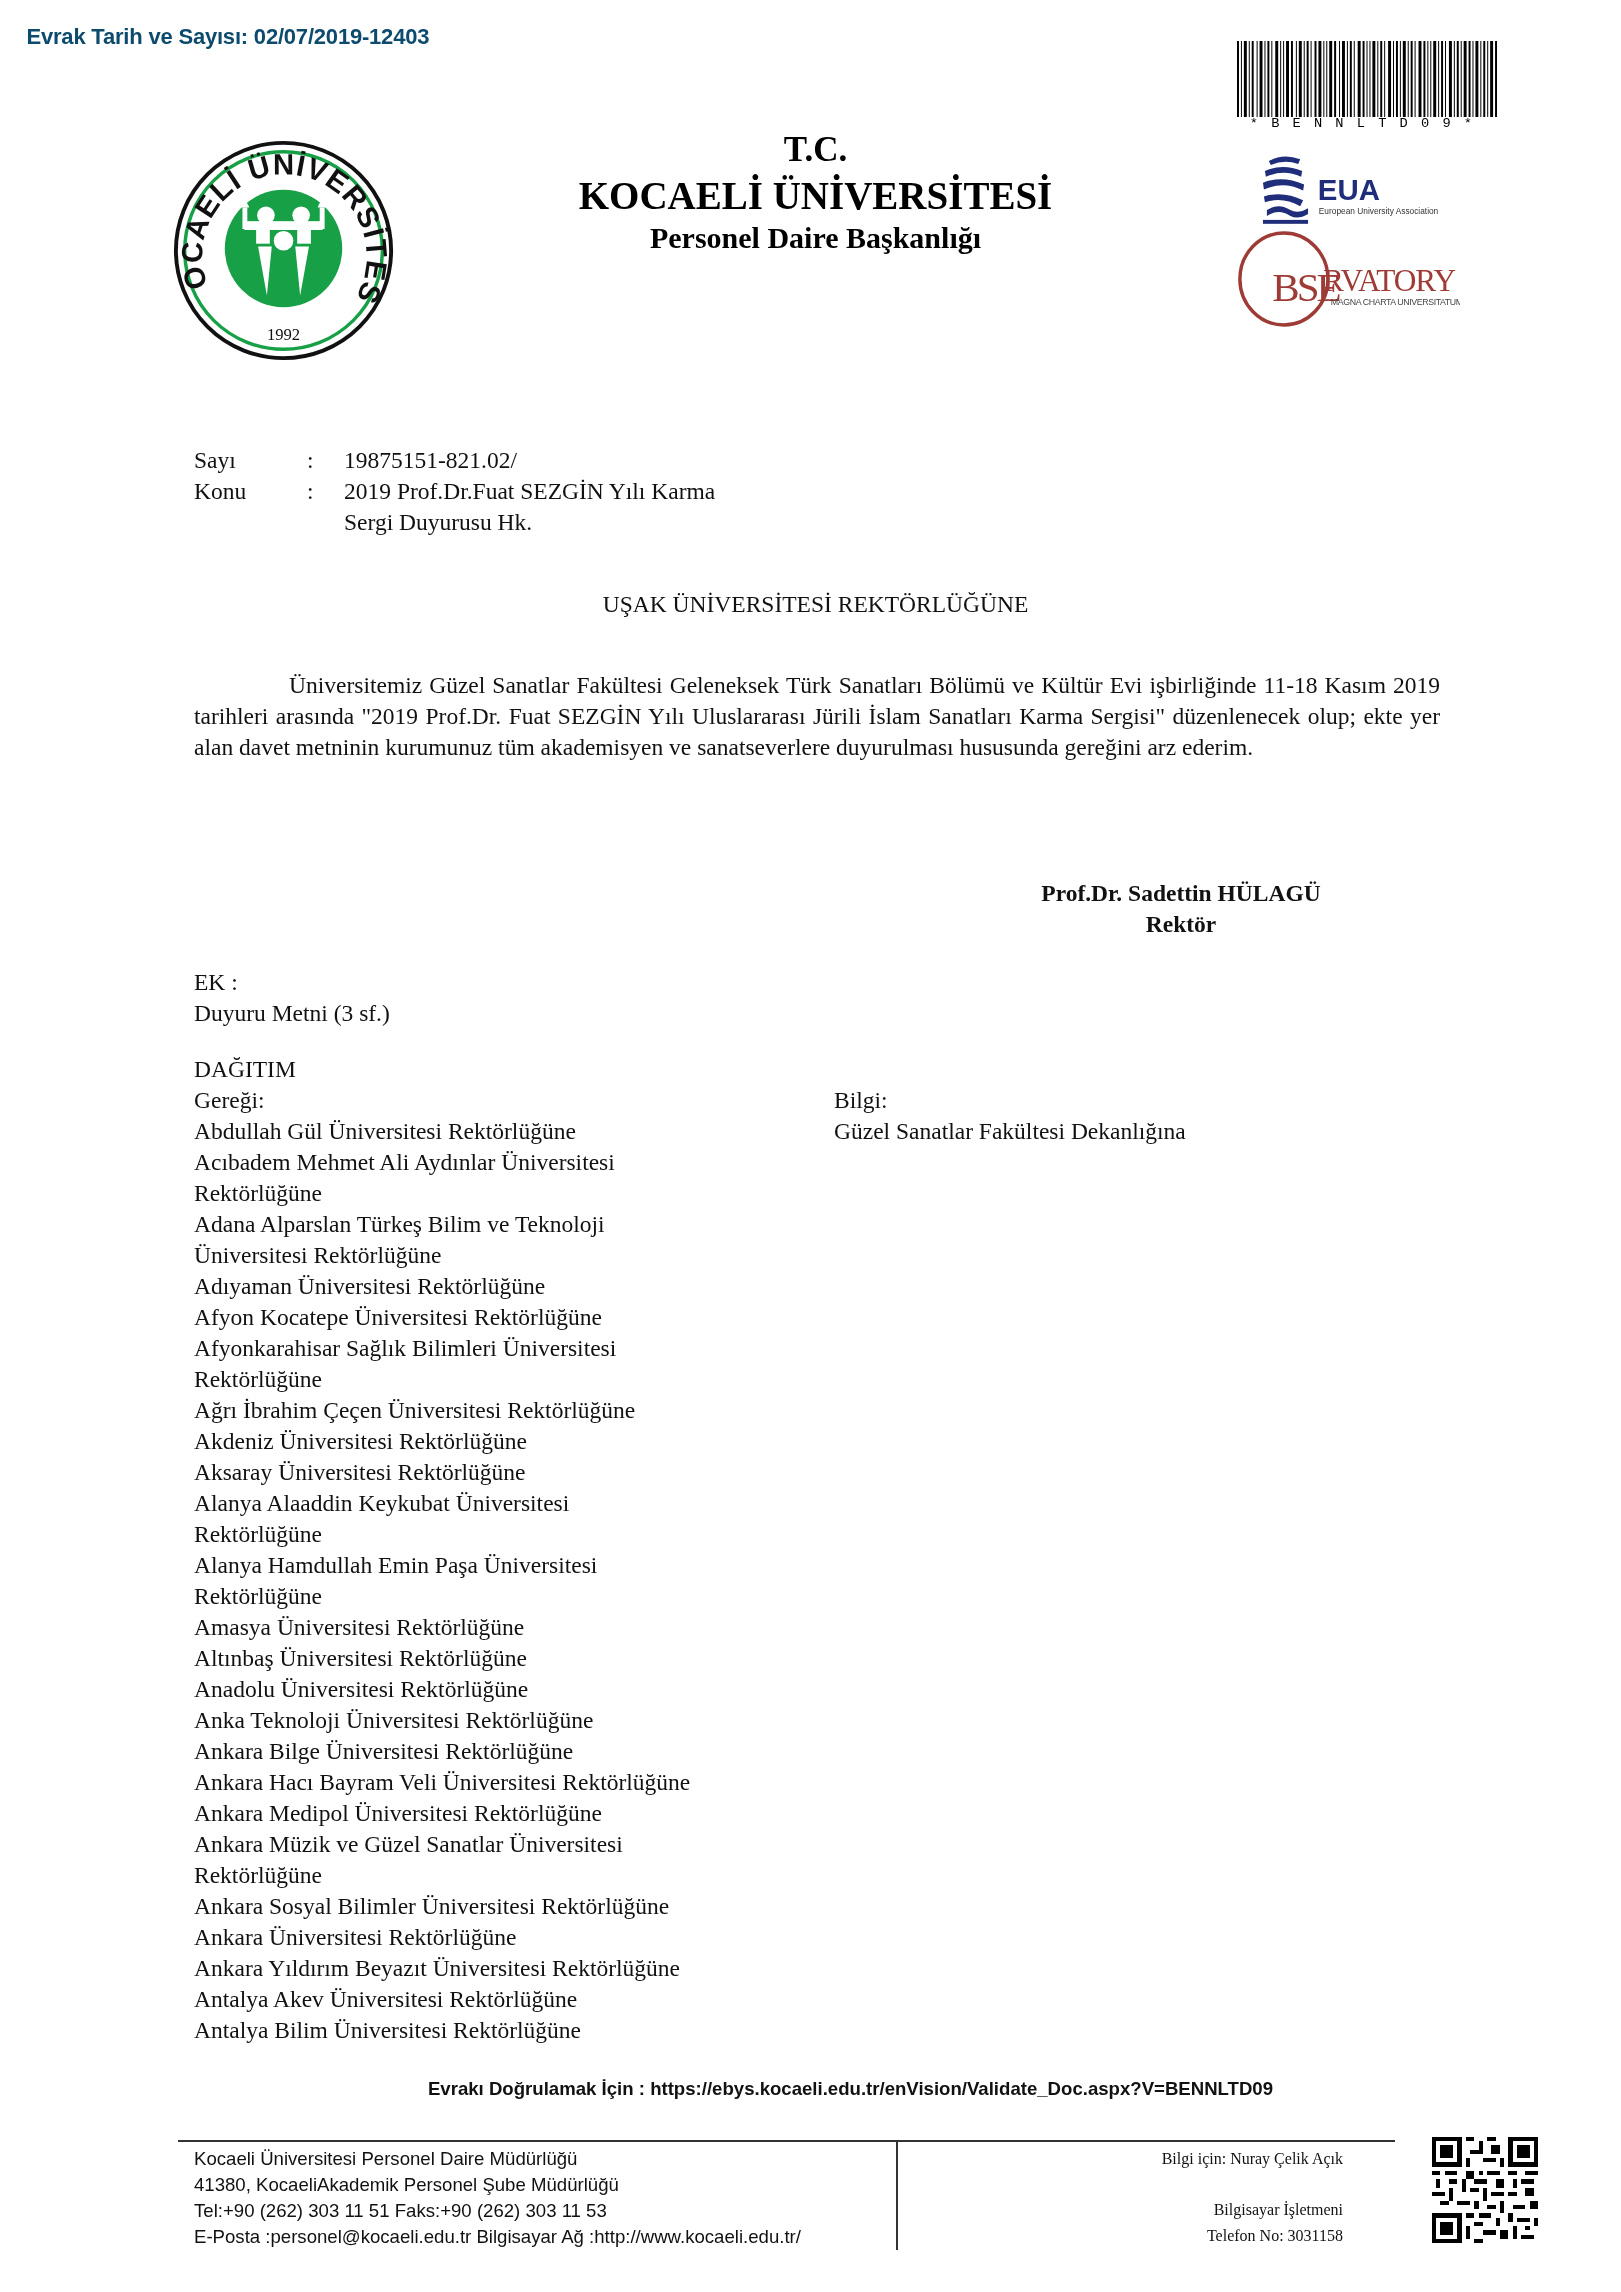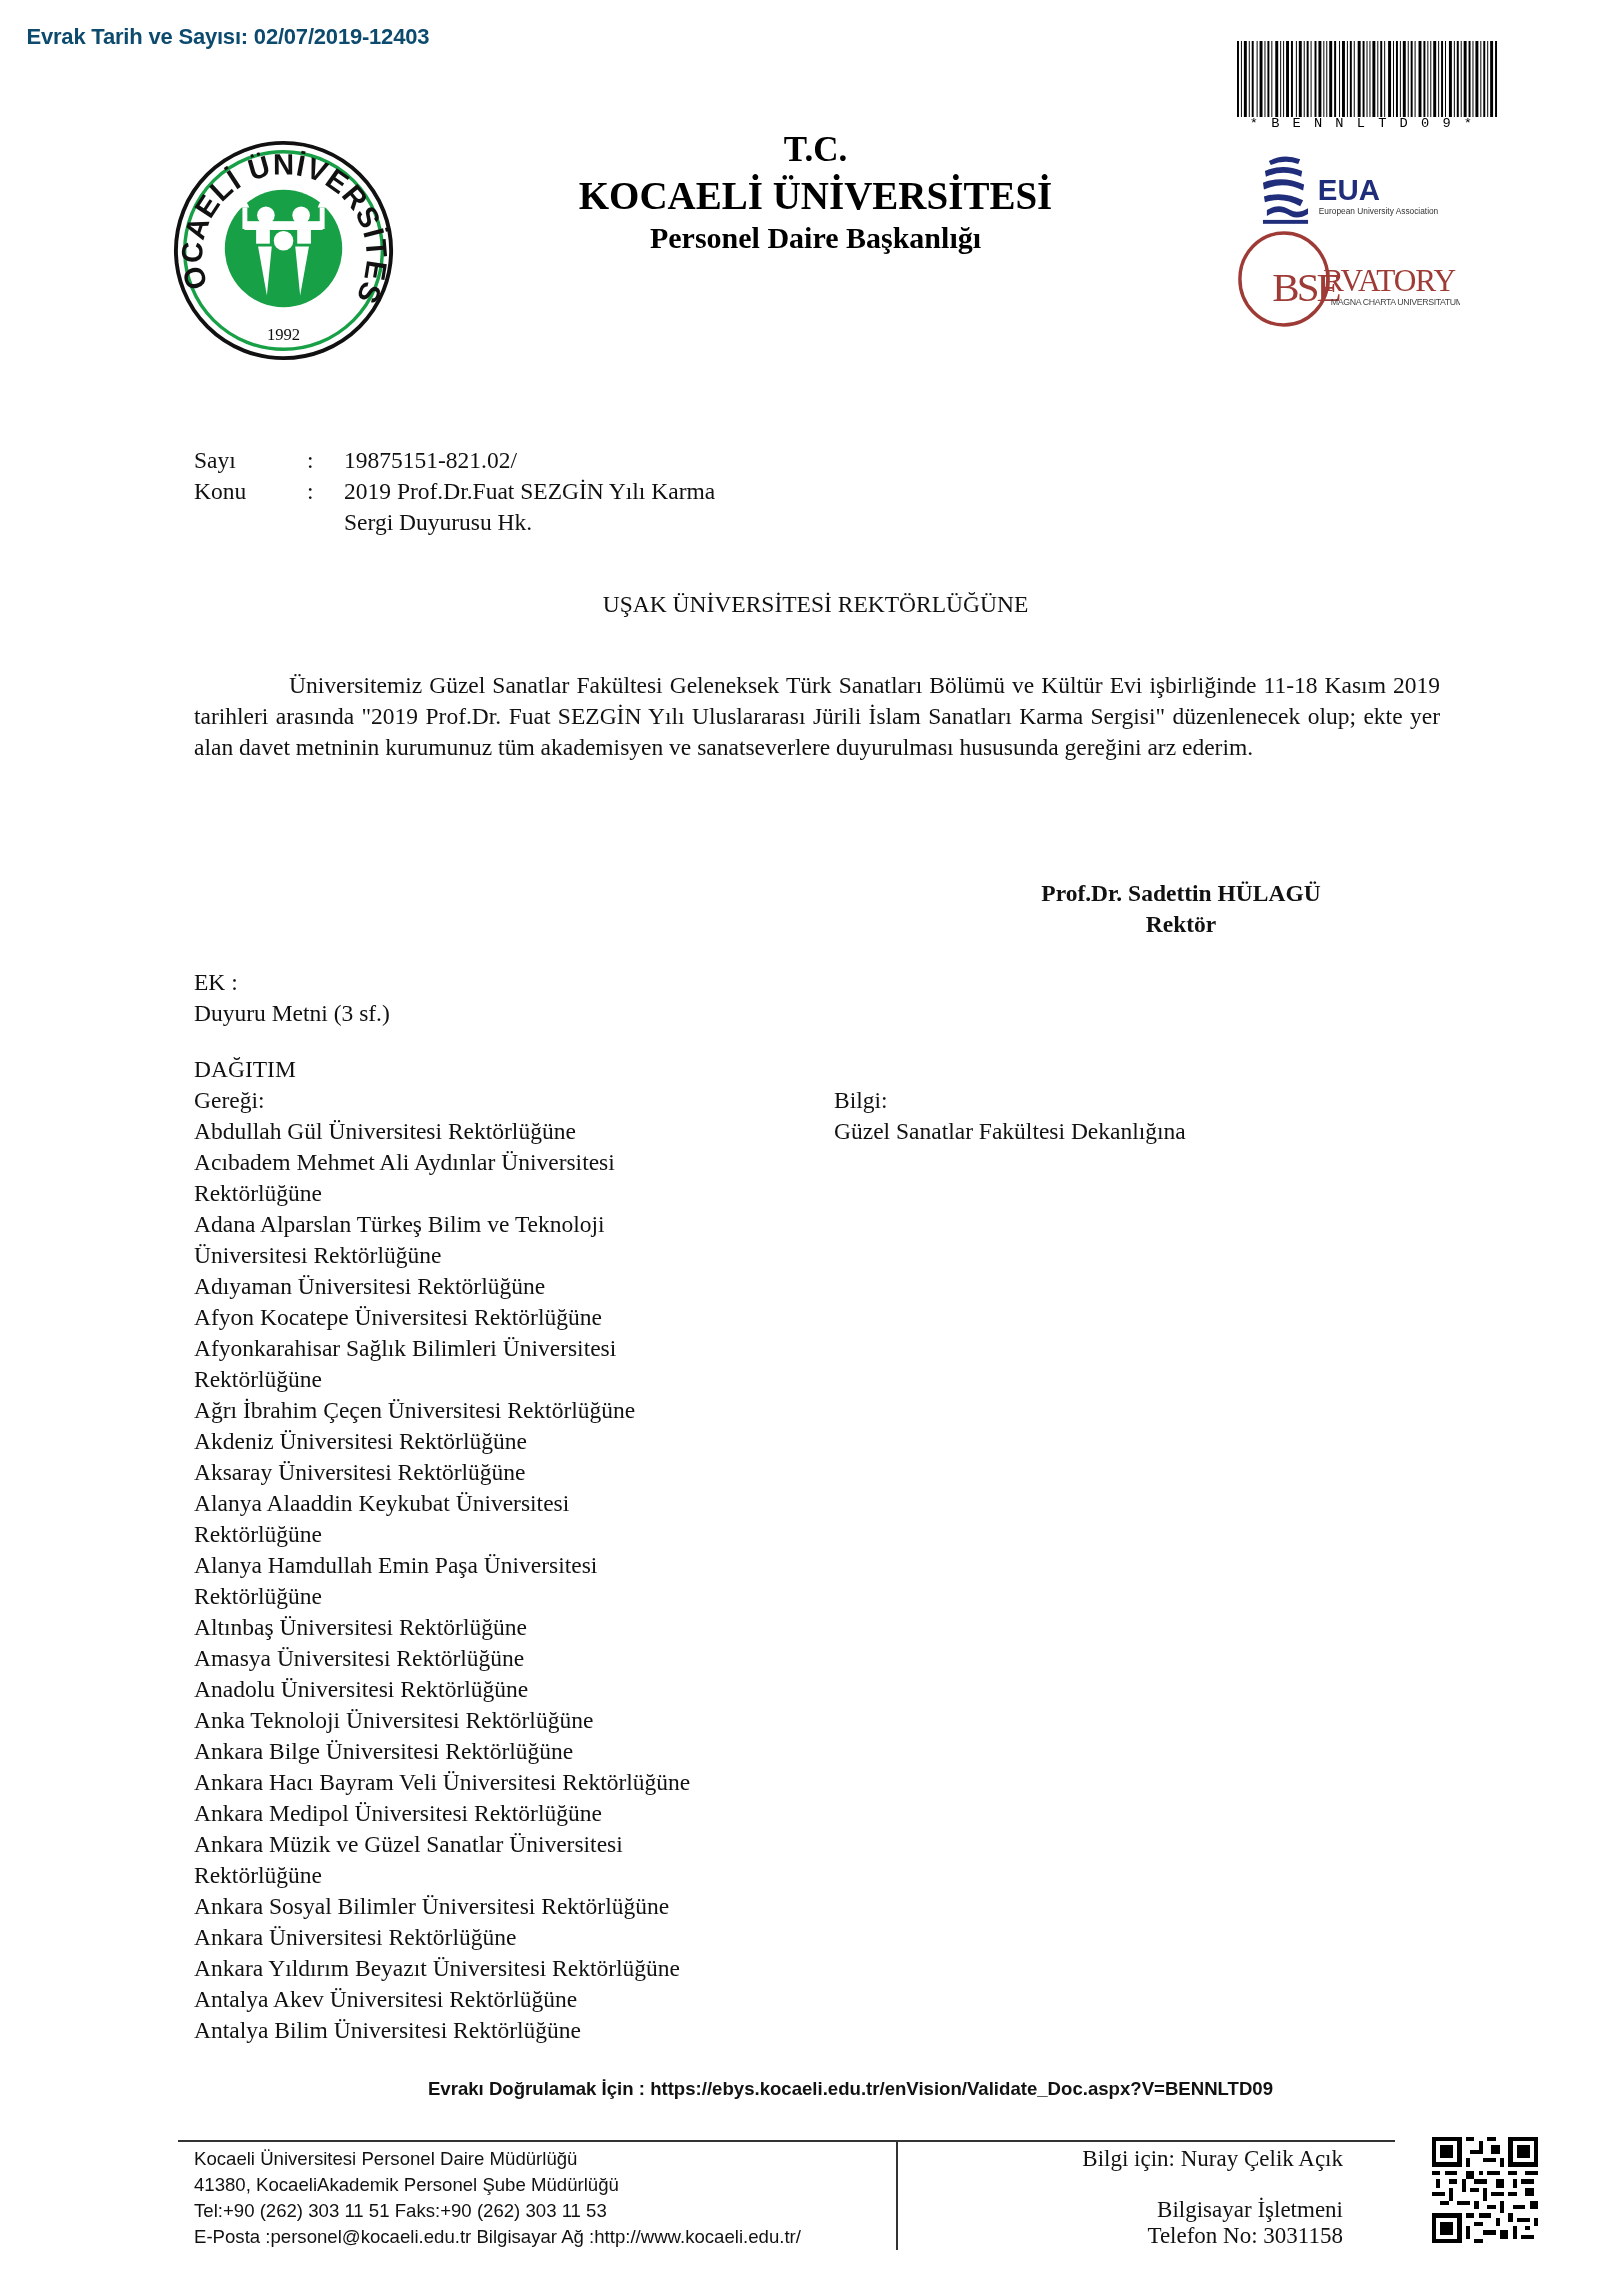--- a/index.html
+++ b/index.html
@@ -38,21 +38,21 @@
 
   #ek { left: 194px; top: 967px; }
   #dist { left: 194px; top: 1054px; }
   #bilgi { left: 811px; top: 1085px; margin-left: 23px; }
 
   #verify { left: 0; width: 1621px; text-align: center; top: 2078px; font-size: 18.6px; font-weight: bold; white-space: nowrap; margin-left: 40px; }
 
   #footer-rule { left: 178px; top: 2140px; width: 1217px; height: 0; border-top: 2px solid #333; }
   #footer-vrule { left: 896px; top: 2141px; width: 0; height: 109px; border-left: 2px solid #333; }
   #footer-left { left: 194px; top: 2146px; font-size: 18.6px; line-height: 26px; white-space: nowrap; color: #111; }
-  #footer-right { left: 912px; width: 431px; top: 2146px; text-align: right; font-size: 23px; line-height: 25.5px; white-space: nowrap; color: #111; }
+  #footer-right { left: 912px; width: 431px; top: 2146px; text-align: right; font-size: 16px; line-height: 25.5px; white-space: nowrap; color: #111; }
   #qr { left: 1432px; top: 2137px; width: 106px; height: 106px; }
 </style>
 </head>
 <body>
 
 <div id="evrak" class="abs sans">Evrak Tarih ve Sayısı: 02/07/2019-12403</div>
 
 <svg id="logo-kocaeli" class="abs" viewBox="0 0 230 230">
   <circle cx="114" cy="114" r="110" fill="#fff" stroke="#111" stroke-width="4"></circle>
   <circle cx="114" cy="114" r="101" fill="none" stroke="#17a046" stroke-width="3.5"></circle>
@@ -224,22 +224,22 @@
       <div>Afyon Kocatepe Üniversitesi Rektörlüğüne</div>
       <div>Afyonkarahisar Sağlık Bilimleri Üniversitesi</div>
       <div>Rektörlüğüne</div>
       <div>Ağrı İbrahim Çeçen Üniversitesi Rektörlüğüne</div>
       <div>Akdeniz Üniversitesi Rektörlüğüne</div>
       <div>Aksaray Üniversitesi Rektörlüğüne</div>
       <div>Alanya Alaaddin Keykubat Üniversitesi</div>
       <div>Rektörlüğüne</div>
       <div>Alanya Hamdullah Emin Paşa Üniversitesi</div>
       <div>Rektörlüğüne</div>
+      <div>Amasya Üniversitesi Rektörlüğüne</div>
       <div>Altınbaş Üniversitesi Rektörlüğüne</div>
-      <div>Amasya Üniversitesi Rektörlüğüne</div>
       <div>Anadolu Üniversitesi Rektörlüğüne</div>
       <div>Anka Teknoloji Üniversitesi Rektörlüğüne</div>
       <div>Ankara Bilge Üniversitesi Rektörlüğüne</div>
       <div>Ankara Hacı Bayram Veli Üniversitesi Rektörlüğüne</div>
       <div>Ankara Medipol Üniversitesi Rektörlüğüne</div>
       <div>Ankara Müzik ve Güzel Sanatlar Üniversitesi</div>
       <div>Rektörlüğüne</div>
       <div>Ankara Sosyal Bilimler Üniversitesi Rektörlüğüne</div>
       <div>Ankara Üniversitesi Rektörlüğüne</div>
       <div>Ankara Yıldırım Beyazıt Üniversitesi Rektörlüğüne</div>

